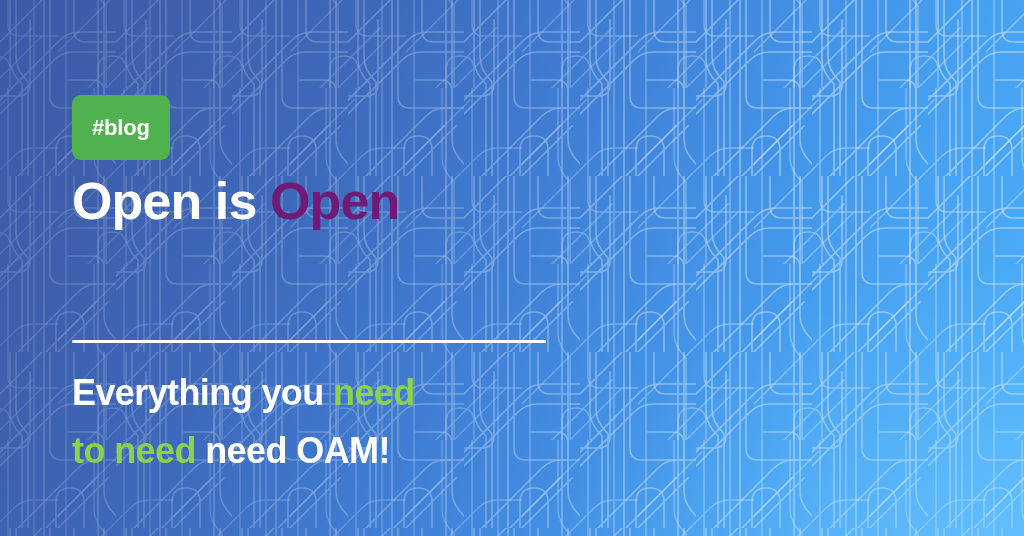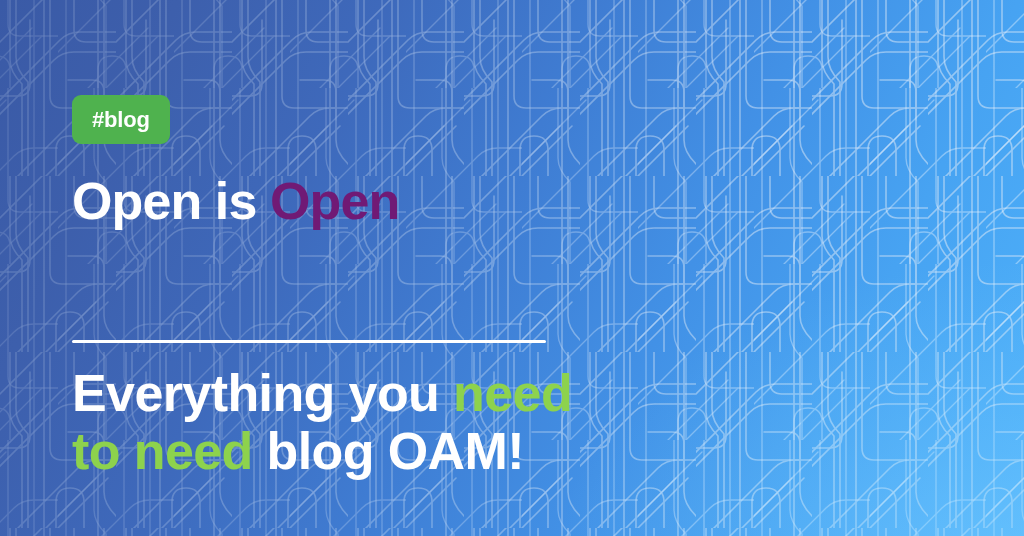--- a/index.html
+++ b/index.html
@@ -71,21 +71,21 @@
     top: 0;
     width: 620px;
     height: 100%;
   }
 
   .badge {
     position: absolute;
     left: 0;
     top: 95px;
     height: 33px;
-    padding: 8px 20px;
+    padding: 16px 20px;
     display: inline-flex;
     align-items: center;
     justify-content: center;
     border-radius: 9px;
     background: #4fb24e;
     color: #ffffff;
     font-size: 22px;
     font-weight: 700;
     letter-spacing: -0.2px;
   }
@@ -112,21 +112,21 @@
     height: 3px;
     background: #ffffff;
     border-radius: 2px;
   }
 
   .subtitle {
     position: absolute;
     left: 0;
     top: 364px;
     width: 620px;
-    font-size: 52px;
+    font-size: 36px;
     font-weight: 700;
     line-height: 58px;
     letter-spacing: -0.6px;
     color: #ffffff;
     margin: 0;
   }
   .subtitle .accent { color: #8dd24d; }
 </style>
 </head>
 <body>
@@ -191,17 +191,17 @@
     <div class="badge">#blog</div>
 
     <h1 class="title">
       <span>Open is </span><span class="accent">Open</span><br>
     </h1>
 
     <div class="divider"></div>
 
     <h2 class="subtitle">
       <span>Everything you </span><span class="accent">need</span><br>
-      <span class="accent">to need</span><span> blog OAM!</span>
+      <span class="accent">to need</span><span> need OAM!</span>
     </h2>
 
   </div>
 </div>
 
 </body></html>

